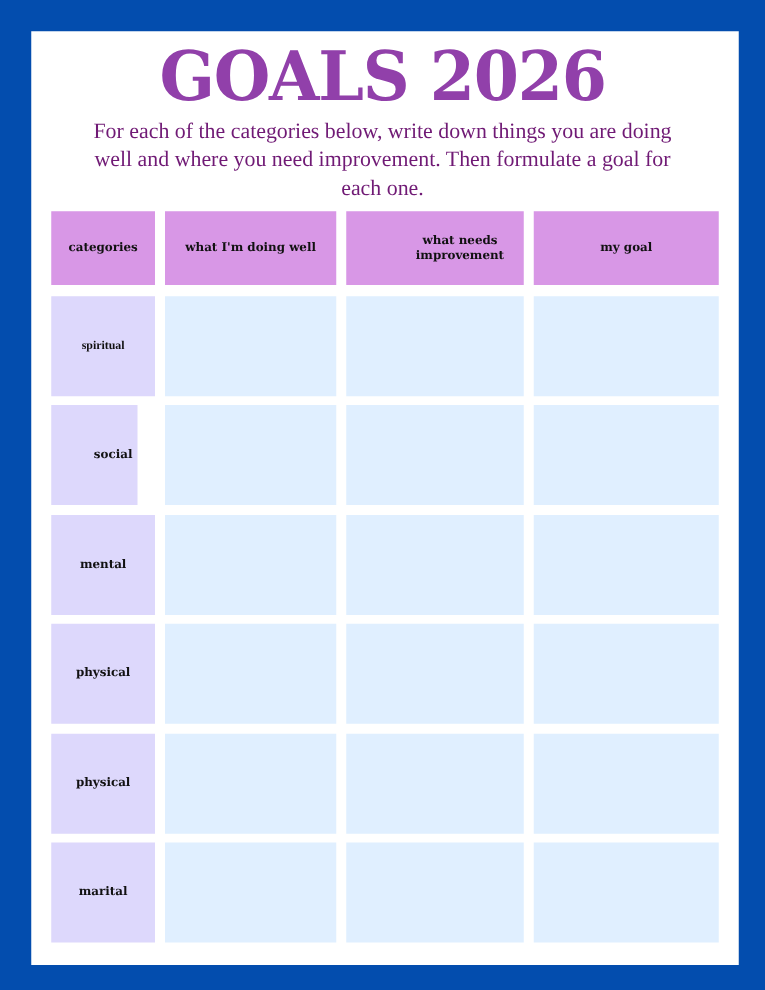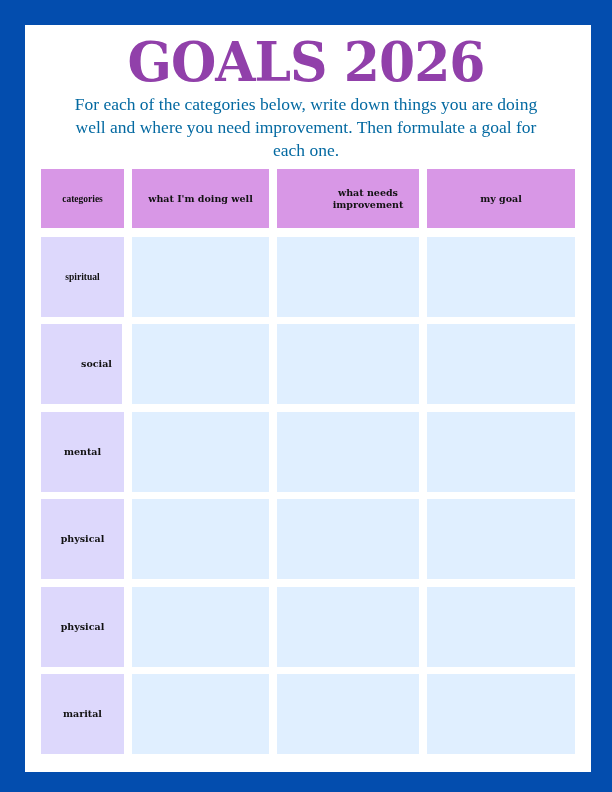--- a/index.html
+++ b/index.html
@@ -25,21 +25,21 @@
     font-weight: bold;
     font-size: 52px; line-height: 60px;
     letter-spacing: -1px;
     transform: scaleY(1.05);
   }
   .intro {
     position: absolute; left: 70px; top: 93px; width: 472px;
     text-align: center;
     font-family: "Liberation Serif", serif;
     font-size: 17.5px; line-height: 23px;
-    color: #0369a1;
+    color: #701a75;
   }
   .cell {
     position: absolute;
     display: flex; align-items: center; justify-content: center;
     text-align: center;
     font-family: "DejaVu Serif", serif;
     font-weight: bold;
     font-size: 9.5px; line-height: 12px;
     color: #111111;
     box-sizing: border-box;
@@ -50,32 +50,32 @@
 <body>
 
 <div class="page" style="background: rgb(3, 77, 174);">
   <div class="sheet"></div>
 </div>
 
 <div class="title" style="color: rgb(145, 64, 170);">GOALS 2026</div>
 <div class="intro">For each of the categories below, write down things you are doing well and where you need improvement. Then formulate a goal for each one.</div>
 
 <div id="grid">
-    <div class="cell" style="left: 41px; top: 169px; width: 83px; height: 59px; background: rgb(216, 151, 230); font-family: Liberation Serif, serif;">categories</div>
+    <div class="cell" style="left: 41px; top: 169px; width: 83px; height: 59px; background: rgb(216, 151, 230);">categories</div>
     <div class="cell" style="left: 132px; top: 169px; width: 137px; height: 59px; background: rgb(216, 151, 230);">what I'm doing well</div>
     <div class="cell" style="left: 277px; top: 169px; width: 142px; height: 59px; background: rgb(216, 151, 230); padding-left: 46px;">what needs improvement</div>
     <div class="cell" style="left: 427px; top: 169px; width: 148px; height: 59px; background: rgb(216, 151, 230); text-align: right;">my goal</div>
     <div>
       <div class="cell" style="left: 41px; top: 237px; width: 83px; height: 80px; background: rgb(221, 216, 252); font-family: Liberation Serif, serif;">spiritual</div>
       <div class="cell" style="left: 132px; top: 237px; width: 137px; height: 80px; background: rgb(224, 239, 255);"></div>
       <div class="cell" style="left: 277px; top: 237px; width: 142px; height: 80px; background: rgb(224, 239, 255);"></div>
       <div class="cell" style="left: 427px; top: 237px; width: 148px; height: 80px; background: rgb(224, 239, 255);"></div>
     </div>
     <div>
-      <div class="cell" style="left: 41px; top: 324px; width: 81px; height: 80px; background: rgb(221, 216, 252); padding-left: 36px;">social</div>
+      <div class="cell" style="left: 41px; top: 324px; width: 69px; height: 80px; background: rgb(221, 216, 252); padding-left: 36px;">social</div>
       <div class="cell" style="left: 132px; top: 324px; width: 137px; height: 80px; background: rgb(224, 239, 255);"></div>
       <div class="cell" style="left: 277px; top: 324px; width: 142px; height: 80px; background: rgb(224, 239, 255);"></div>
       <div class="cell" style="left: 427px; top: 324px; width: 148px; height: 80px; background: rgb(224, 239, 255);"></div>
     </div>
     <div>
       <div class="cell" style="left: 41px; top: 412px; width: 83px; height: 80px; background: rgb(221, 216, 252);">mental</div>
       <div class="cell" style="left: 132px; top: 412px; width: 137px; height: 80px; background: rgb(224, 239, 255);"></div>
       <div class="cell" style="left: 277px; top: 412px; width: 142px; height: 80px; background: rgb(224, 239, 255);"></div>
       <div class="cell" style="left: 427px; top: 412px; width: 148px; height: 80px; background: rgb(224, 239, 255);"></div>
     </div>

